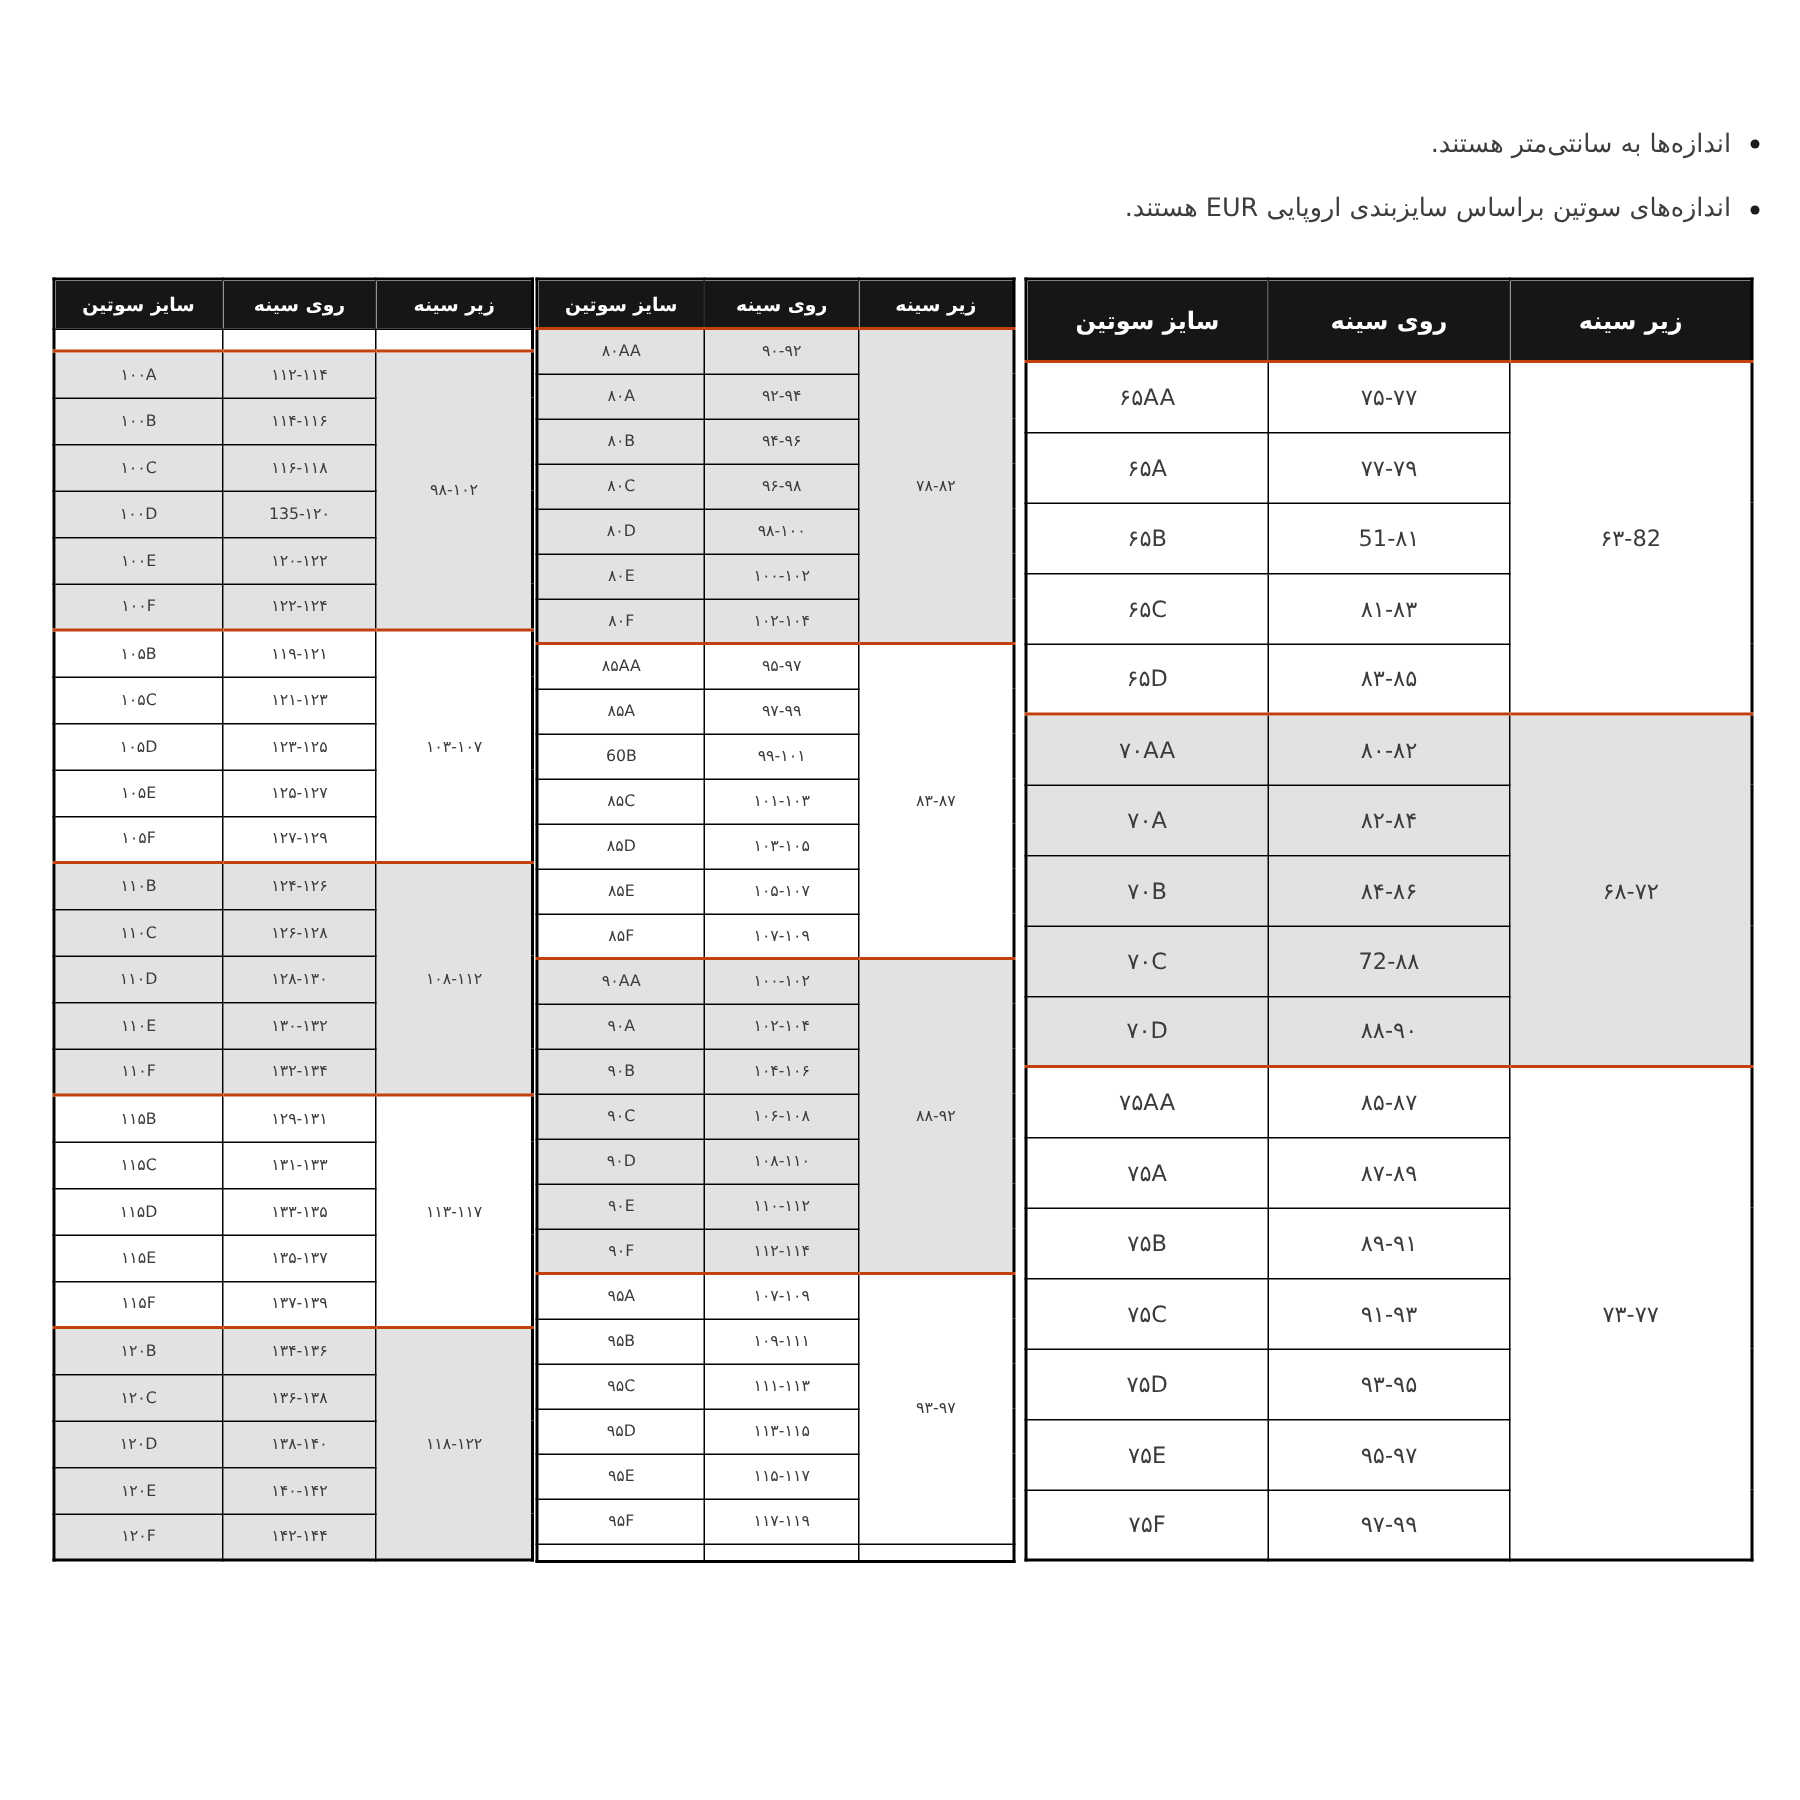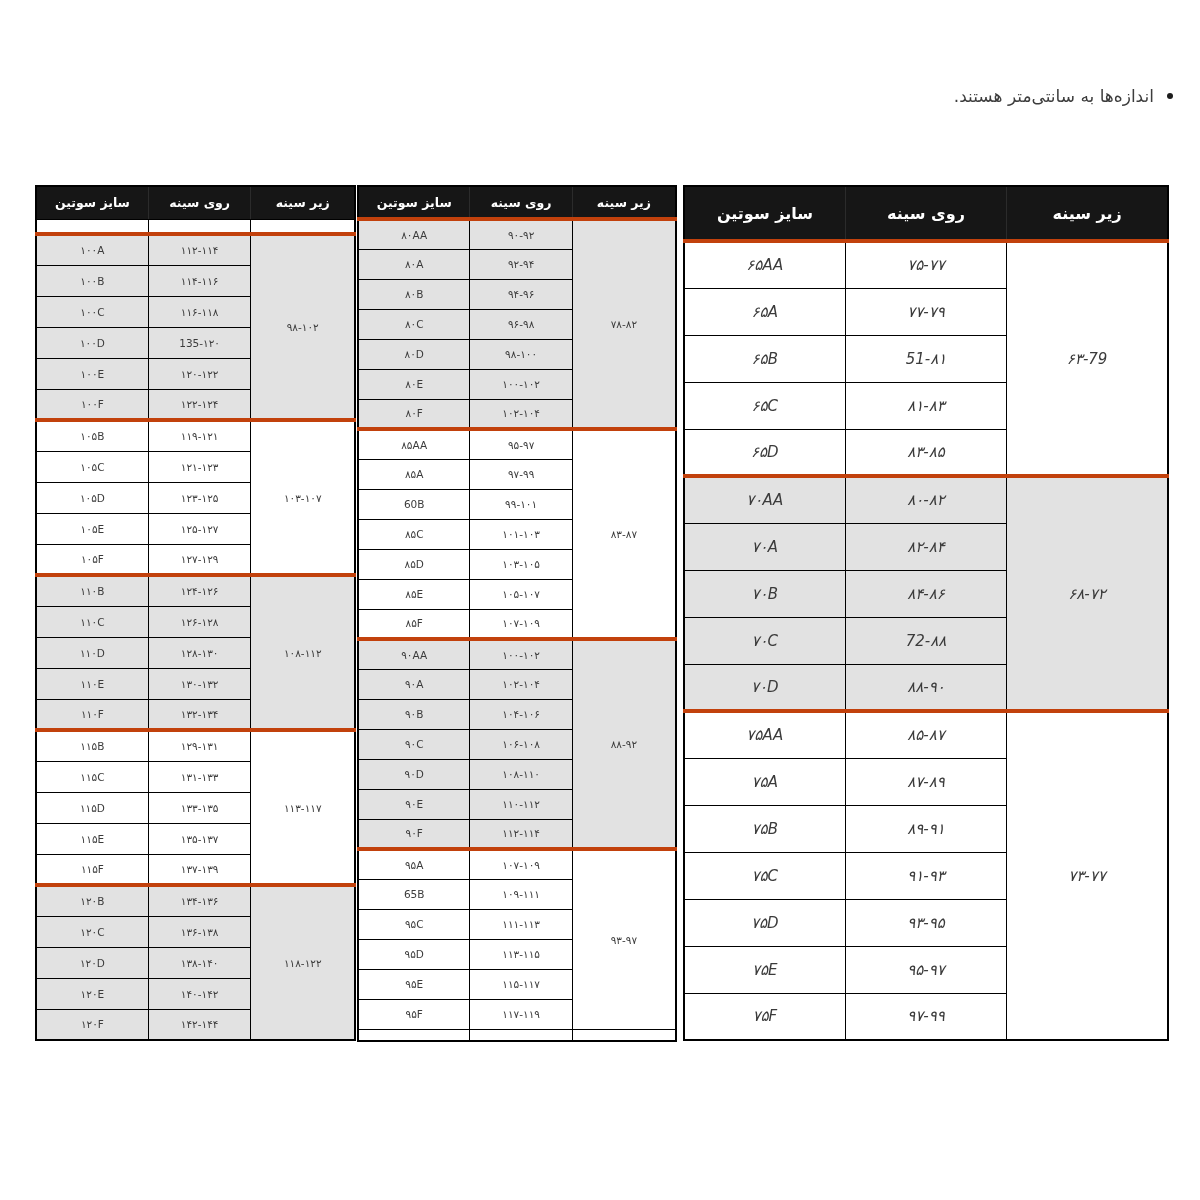--- a/index.html
+++ b/index.html
@@ -24,51 +24,55 @@
 
   
   table.sizes {
     position:absolute; border-collapse:collapse; table-layout:fixed;
     background:#ffffff; border:2px solid #000;
   }
   .sizes th, .sizes td { border:1px solid #000; text-align:center; vertical-align:middle; overflow:hidden; }
   .sizes th { background:#161616; color:#ffffff; font-weight:bold; border-color:#2b2b2b; border-bottom-color:#000; }
   .sizes td { color:#3b3b3b; background:#ffffff; }
   .sizes td.gray { background:#e2e2e2; }
-  .sizes tr.group-start td { border-top:4px solid #c2410c; }
+  .sizes tr.group-start td { border-top:2px solid #c2410c; }
   .num { direction:ltr; unicode-bidi:bidi-override; }
 
   #table-left   { left:35px;  top:185px; width:321px; }
   #table-middle { left:357px; top:185px; width:320px; }
   #table-right  { left:683px; top:185px; width:486px; }
 
   #table-left th, #table-middle th { height:33px; font-size:12.5px; }
   #table-left td   { height:31px; font-size:10.5px;margin-left:25px; }
   #table-middle td { height:30px; font-size:10.5px; }
   #table-right th  { height:55px; font-size:16px; }
-  #table-right td  { height:47px; font-size:15px; letter-spacing:0.3px;font-style:italic; }
+  #table-right td  { height:47px; font-size:15px; letter-spacing:0.3px; }
 
   #table-left col:nth-child(1), #table-middle col:nth-child(1) { width:35.2%; }
   #table-left col:nth-child(2), #table-middle col:nth-child(2) { width:32.2%; }
   #table-left col:nth-child(3), #table-middle col:nth-child(3) { width:32.6%; }
   #table-right col { width:33.33%; }
 
   tr.spacer-row td  { height:15px !important; }
   tr.partial-row td { height:12px !important; }
 </style>
 </head>
 <body>
 
 <div class="page">
 
   <div class="notes">
     <div class="note">
       <span class="dot"></span>
       <span class="note-text">اندازه‌ها به سانتی‌متر هستند.</span>
     </div>
+    <div class="note">
+      <span class="dot"></span>
+      <span class="note-text">اندازه‌های سوتین براساس سایزبندی اروپایی EUR هستند.</span>
+    </div>
   </div>
 
   <table class="sizes" id="table-left">
       <colgroup>
         <col>
         <col>
         <col>
       </colgroup>
       <thead>
         <tr>
@@ -294,21 +298,21 @@
         <tr>
           <td class="gray num">۹۰F</td>
           <td class="gray num">۱۱۲-۱۱۴</td>
         </tr>
         <tr class="group-start">
           <td class="num">۹۵A</td>
           <td class="num">۱۰۷-۱۰۹</td>
           <td class="num" rowspan="6">۹۳-۹۷</td>
         </tr>
         <tr>
-          <td class="num">65B</td>
+          <td class="num">۹۵B</td>
           <td class="num">۱۰۹-۱۱۱</td>
         </tr>
         <tr>
           <td class="num">۹۵C</td>
           <td class="num">۱۱۱-۱۱۳</td>
         </tr>
         <tr>
           <td class="num">۹۵D</td>
           <td class="num">۱۱۳-۱۱۵</td>
         </tr>
@@ -337,21 +341,21 @@
         <tr>
           <th>سایز سوتین</th>
           <th>روی سینه</th>
           <th>زیر سینه</th>
         </tr>
       </thead>
       <tbody>
         <tr class="group-start">
           <td class="num">۶۵AA</td>
           <td class="num">۷۵-۷۷</td>
-          <td class="num" rowspan="5">۶۳-79</td>
+          <td class="num" rowspan="5">۶۳-82</td>
         </tr>
         <tr>
           <td class="num">۶۵A</td>
           <td class="num">۷۷-۷۹</td>
         </tr>
         <tr>
           <td class="num">۶۵B</td>
           <td class="num">51-۸۱</td>
         </tr>
         <tr>

